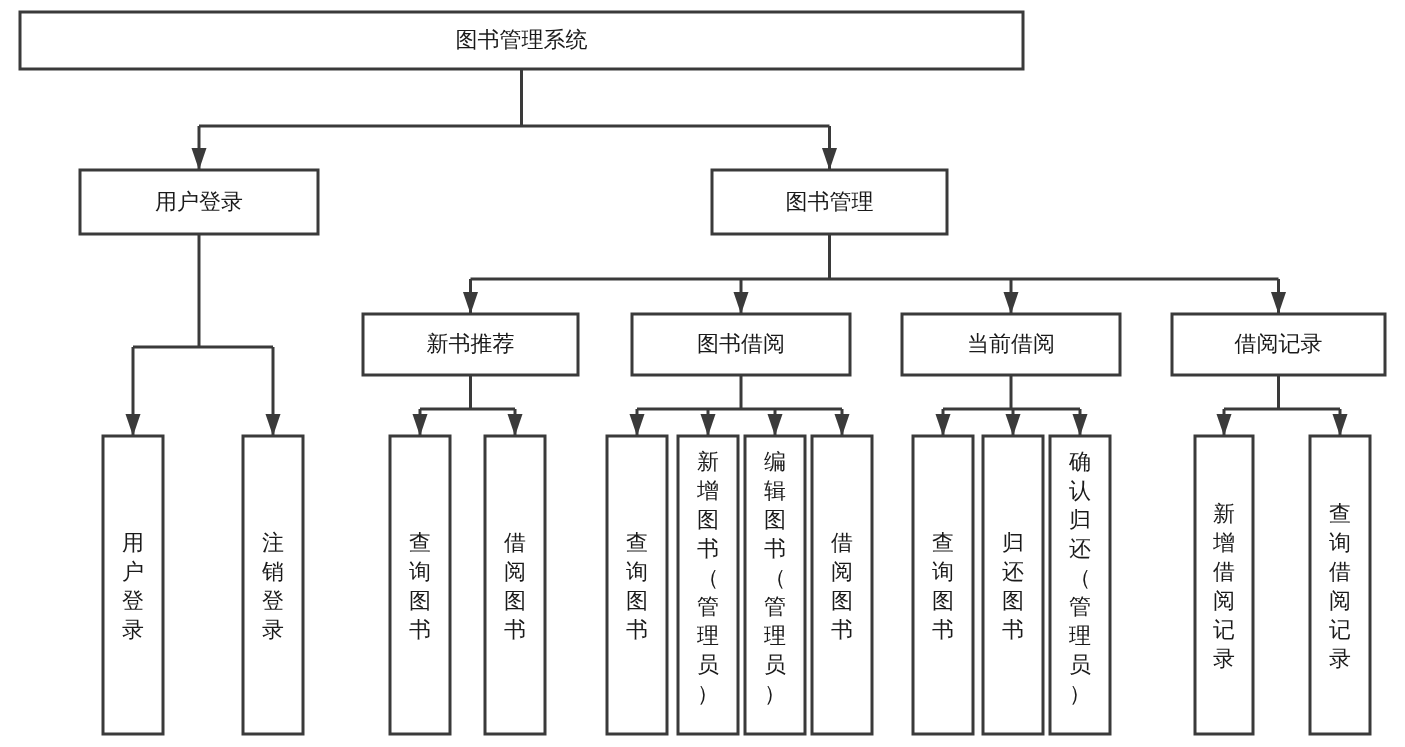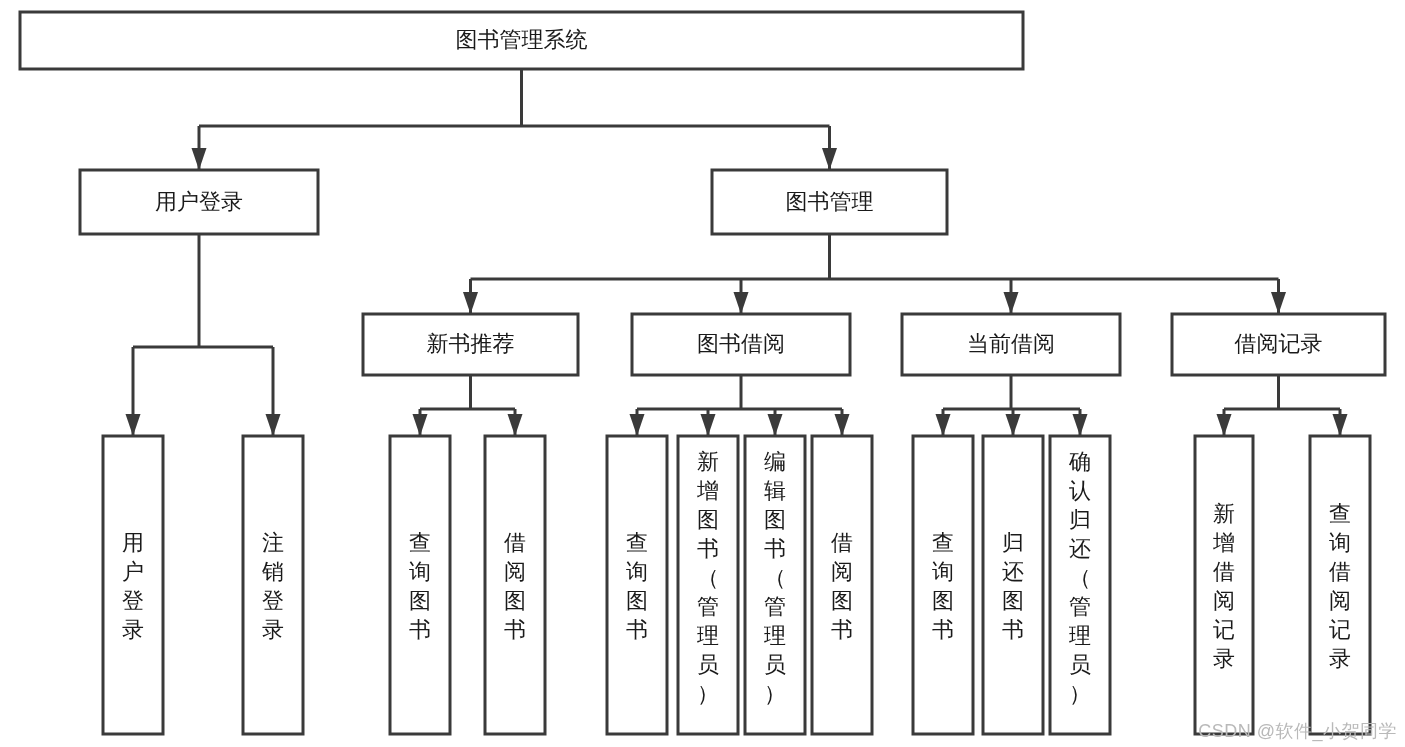--- a/index.html
+++ b/index.html
@@ -201,14 +201,13 @@
         <g>
           <rect x="1195" y="436" width="58" height="298" class="node-box"></rect>
           <text x="1224" y="520.62" class="node-label-v"><tspan x="1224" dy="0">新</tspan><tspan x="1224" dy="29">增</tspan><tspan x="1224" dy="29">借</tspan><tspan x="1224" dy="29">阅</tspan><tspan x="1224" dy="29">记</tspan><tspan x="1224" dy="29">录</tspan></text>
         </g>
         <g>
           <rect x="1310" y="436" width="60" height="298" class="node-box"></rect>
           <text x="1340" y="520.62" class="node-label-v"><tspan x="1340" dy="0">查</tspan><tspan x="1340" dy="29">询</tspan><tspan x="1340" dy="29">借</tspan><tspan x="1340" dy="29">阅</tspan><tspan x="1340" dy="29">记</tspan><tspan x="1340" dy="29">录</tspan></text>
         </g>
       </g>
   </svg>
-  <div class="watermark">CSDN @软件_小贺同学</div>
 </div>
 
 </body></html>

